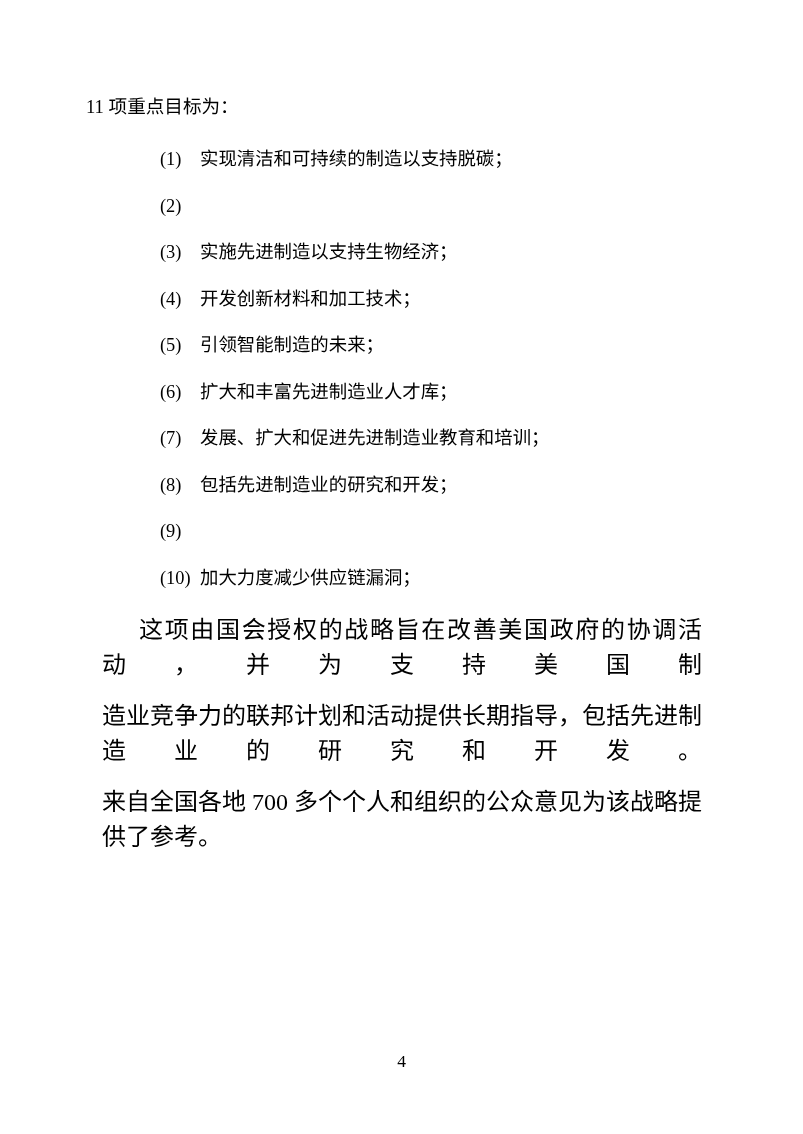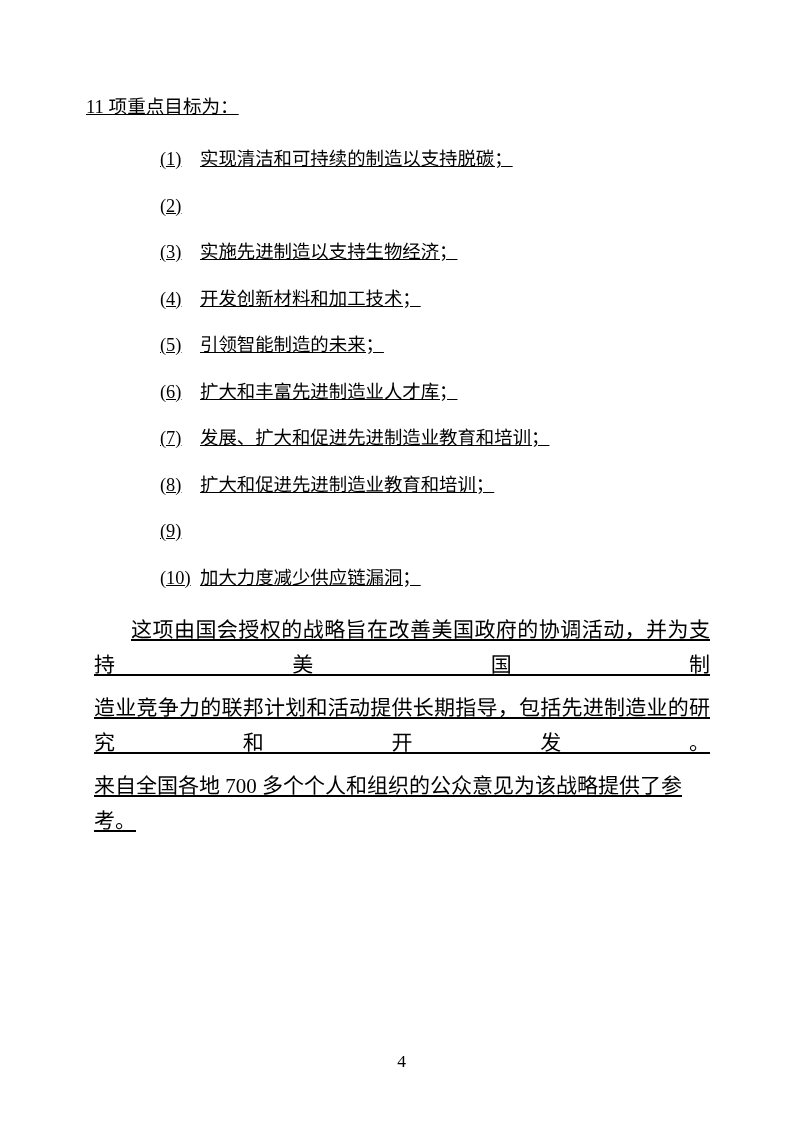--- a/index.html
+++ b/index.html
@@ -14,21 +14,20 @@
     background: #ffffff;
     color: #000000;
     font-family: "Liberation Serif", "DejaVu Serif", serif;
     overflow: hidden;
   }
   .content {
     position: absolute;
     left: 86px;
     top: 0;
     width: 632px;
-    text-decoration: underline;
   }
   .intro {
     margin: 0;
     padding-top: 96px;
     font-size: 18.6px;
     line-height: 22px;
     white-space: nowrap;
   }
   .goals {
     margin-top: 30px;
@@ -42,22 +41,22 @@
     white-space: nowrap;
   }
   .goal .num {
     flex: 0 0 40px;
     width: 40px;
   }
   .closing {
     margin-top: 14px;
   }
   .closing p {
-    margin: 8px;
-    font-size: 21px;
+    margin: 16px;
+    font-size: 24px;
     line-height: 35px;
   }
   .jline {
     text-align: justify;
     text-align-last: justify;
   }
   .indent {
     text-indent: 37px;
   }
   .pagenum {
@@ -101,21 +100,21 @@
       <div class="goal">
         <span class="num">(6)</span>
         <span class="txt">扩大和丰富先进制造业人才库；</span>
       </div>
       <div class="goal">
         <span class="num">(7)</span>
         <span class="txt">发展、扩大和促进先进制造业教育和培训；</span>
       </div>
       <div class="goal">
         <span class="num">(8)</span>
-        <span class="txt">扩大和促进先进制造业教育和培训；</span>
+        <span class="txt">包括先进制造业的研究和开发；</span>
       </div>
       <div class="goal">
         <span class="num">(9)</span>
       </div>
       <div class="goal">
         <span class="num">(10)</span>
         <span class="txt">加大力度减少供应链漏洞；</span>
       </div>
     </div>
 

